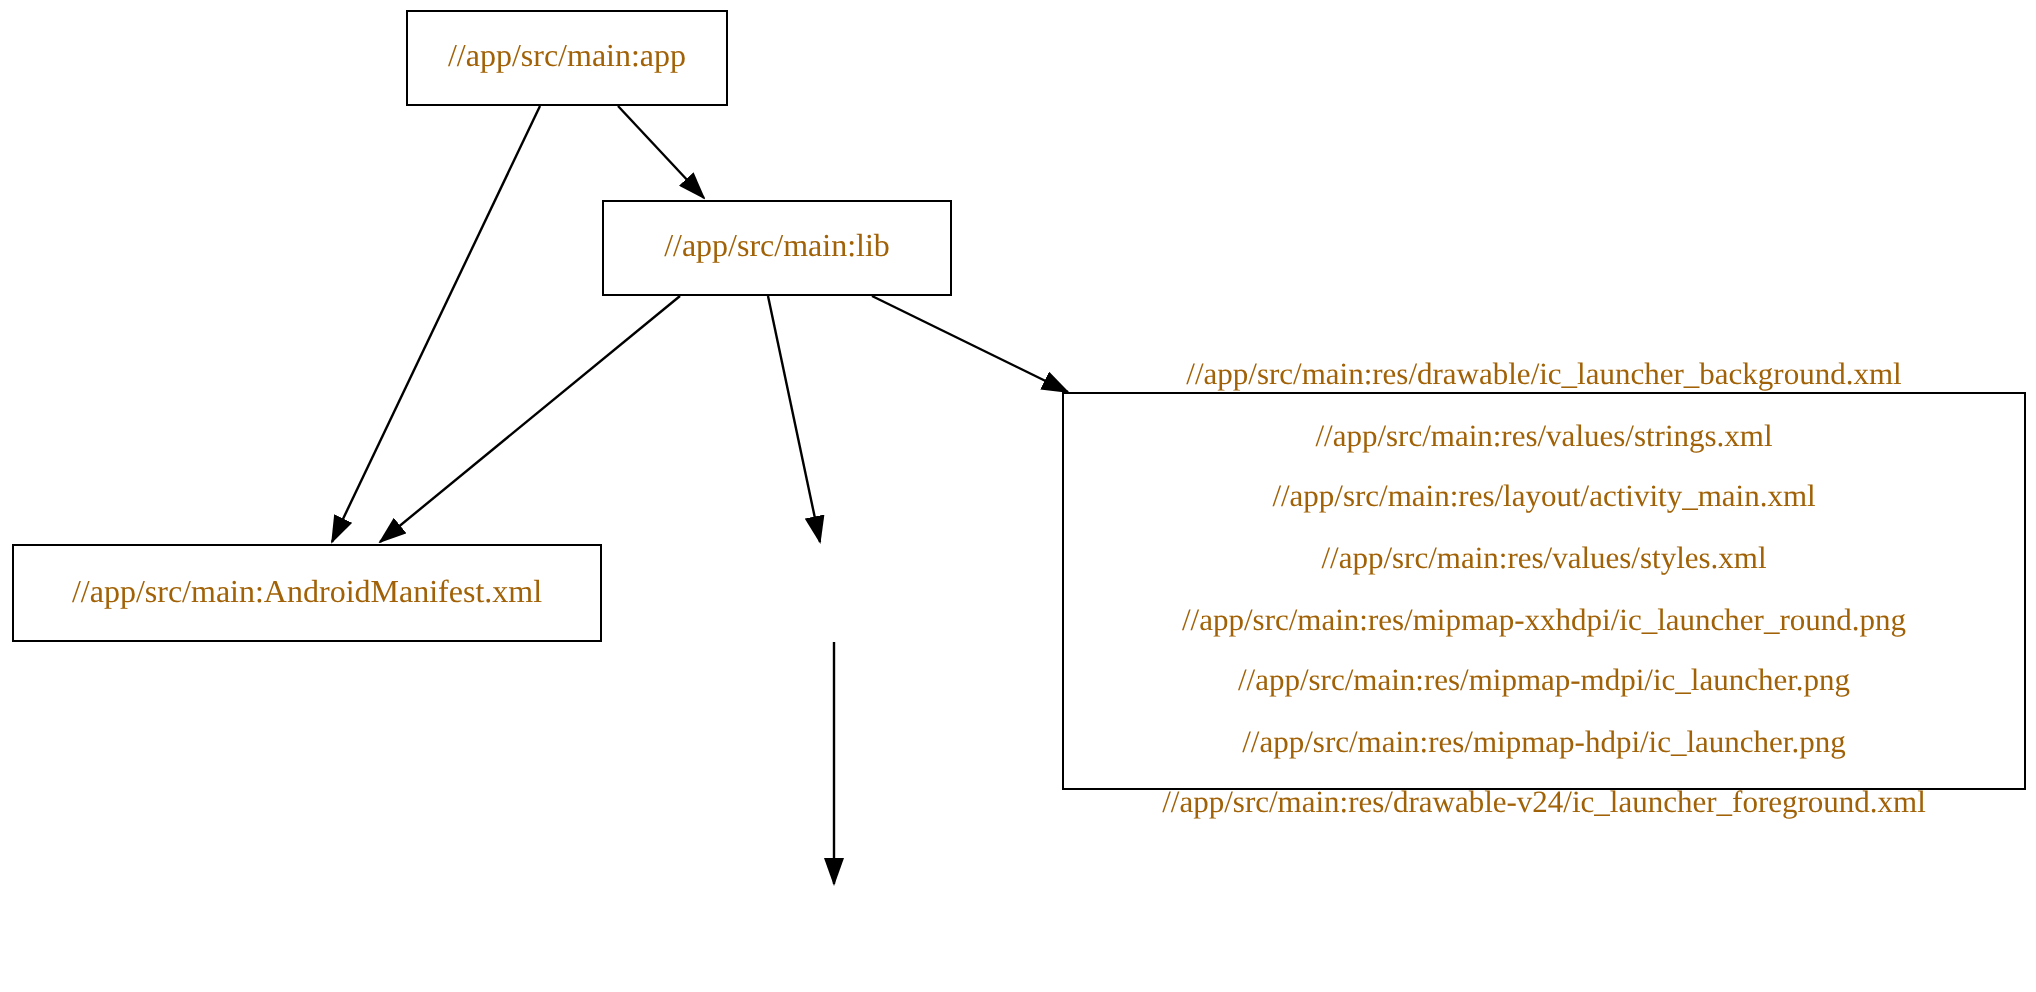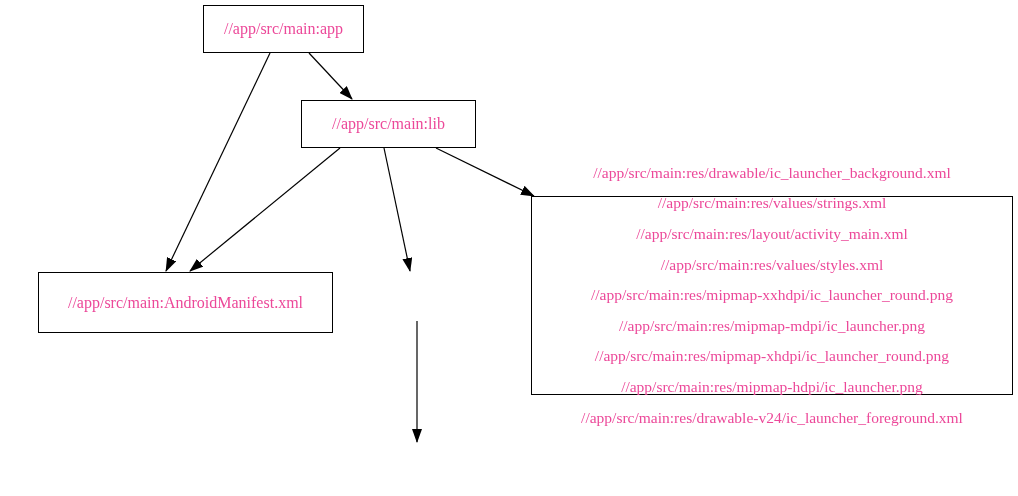--- a/index.html
+++ b/index.html
@@ -6,21 +6,21 @@
     margin: 0;
     padding: 0;
     background: #ffffff;
   }
   .canvas {
     position: relative;
     width: 1018px;
     height: 496px;
     background: #ffffff;
     font-family: "Liberation Serif", "DejaVu Serif", serif;
-    color: #ec4899;
+    color: #a16207;
     overflow: hidden;
   }
   .edges {
     position: absolute;
     left: 0;
     top: 0;
   }
   .node {
     position: absolute;
     box-sizing: border-box;
@@ -35,21 +35,21 @@
   }
   .node.multi {
     flex-direction: column;
     font-size: 15.5px;
     line-height: 18.6px;
     justify-content: center;
     gap: 12px;
   }
   #node-app       { left: 203px; top: 5px;   width: 161px; height: 48px; }
   #node-lib       { left: 301px; top: 100px; width: 175px; height: 48px; }
-  #node-manifest  { left: 6px;   top: 272px; width: 295px; height: 61px; margin-left: 32px; }
+  #node-manifest  { left: 6px;   top: 272px; width: 295px; height: 49px; }
   #node-jni-lib   { left: 325px; top: 272px; width: 188px; height: 49px; }
   #node-resources { left: 531px; top: 196px; width: 482px; height: 199px; }
   #node-native    { left: 282px; top: 443px; width: 270px; height: 47px; }
 </style>
 </head>
 <body>
 
 <div class="canvas">
 
   <svg class="edges" width="1018" height="496" viewBox="0 0 1018 496">
@@ -79,19 +79,18 @@
   </div>
 
 
   <div class="node multi" id="node-resources">
     <div>//app/src/main:res/drawable/ic_launcher_background.xml</div>
     <div>//app/src/main:res/values/strings.xml</div>
     <div>//app/src/main:res/layout/activity_main.xml</div>
     <div>//app/src/main:res/values/styles.xml</div>
     <div>//app/src/main:res/mipmap-xxhdpi/ic_launcher_round.png</div>
     <div>//app/src/main:res/mipmap-mdpi/ic_launcher.png</div>
-    <div>//app/src/main:res/mipmap-xhdpi/ic_launcher_round.png</div>
     <div>//app/src/main:res/mipmap-hdpi/ic_launcher.png</div>
     <div>//app/src/main:res/drawable-v24/ic_launcher_foreground.xml</div>
   </div>
 
 
 </div>
 
 </body></html>

